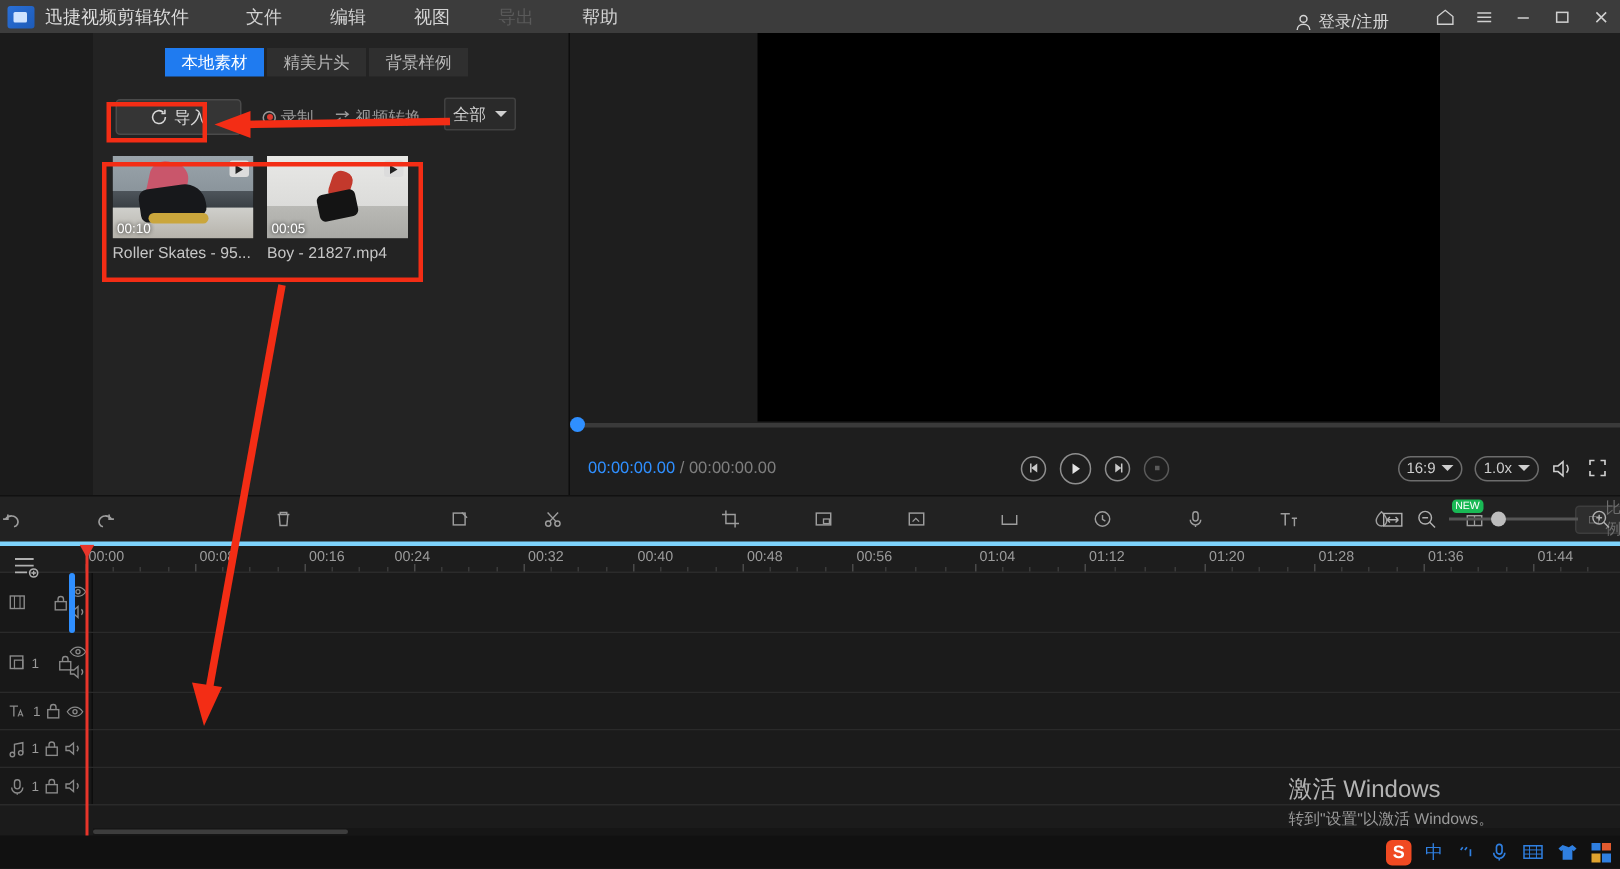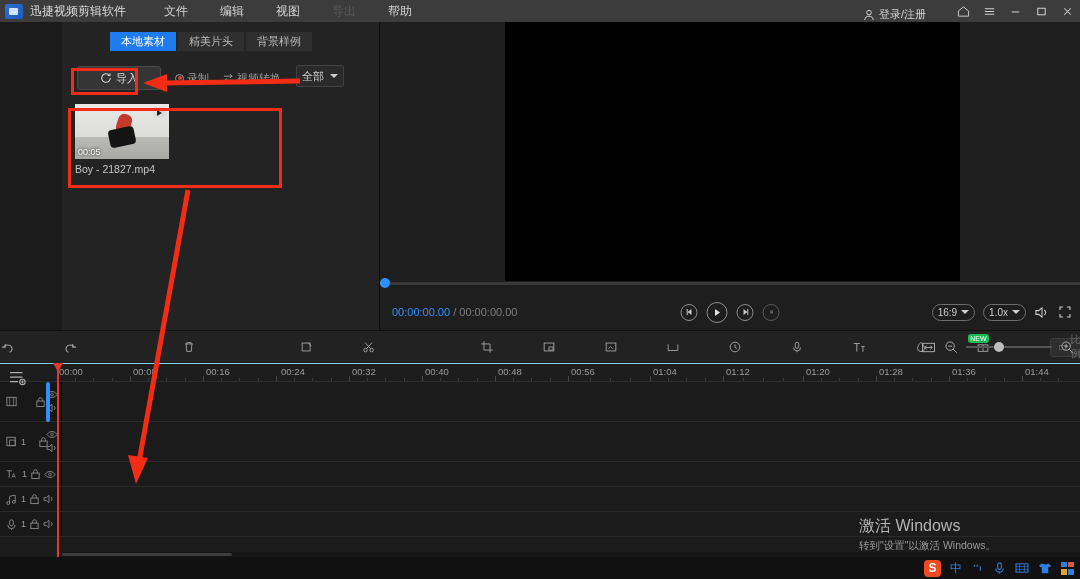--- a/index.html
+++ b/index.html
@@ -124,21 +124,21 @@
   .rbtn.dim{ border-color:#5a5a5a;color:#5a5a5a;}
   .pv-right{ position:absolute;right:8px;display:flex;align-items:center;gap:8px;}
   .pill{
     height:17px;padding:0 5px;border:1px solid #6d6d6d;border-radius:9px;display:flex;align-items:center;gap:4px;
     font-size:10px;color:#cdcdcd;cursor:pointer;
   }
 
   
   .tl-toolbar{
     position:absolute;left:0;top:330px;width:1080px;height:34px;background:#222;
-    border-top:1px solid #111;border-bottom:1px solid #7dd3fc;display:flex;align-items:center;gap:48px;
+    border-top:1px solid #111;border-bottom:3px solid #7dd3fc;display:flex;align-items:center;gap:48px;
   }
   .tbtn{ width:30px;height:34px;display:flex;align-items:center;justify-content:center;color:#9d9d9d;cursor:pointer;position:relative;}
   .divider{ width:1px;height:15px;background:#3b3b3b;margin:0 4px;}
   .newbadge{
     position:absolute;right:1px;top:4px;background:#19b955;color:#fff;font-size:7px;
     padding:1px 2.5px;border-radius:3px;line-height:1;
   }
   .ratio-btn{
     margin-left:12px;height:19px;padding:0 8px;background:#2e2e2e;border:1px solid #3d3d3d;border-radius:3px;
     display:flex;align-items:center;gap:4px;font-size:10.5px;color:#6d6d6d;
@@ -269,20 +269,29 @@
       </div>
       <div class="filter-sel">
         <span>全部</span>
         <span class="caret"></span>
       </div>
     </div>
 
     <div class="media-grid">
       <div class="media-card">
         <div class="thumb">
+          <div class="art1"></div>
+          <div class="skatewheels"></div>
+          <div class="play-badge"></div>
+          <div class="dur">00:10</div>
+        </div>
+        <div class="cap">Roller Skates - 95...</div>
+      </div>
+      <div class="media-card">
+        <div class="thumb">
           <div class="art2"></div>
           <div class="play-badge"></div>
           <div class="dur">00:05</div>
         </div>
         <div class="cap">Boy - 21827.mp4</div>
       </div>
     </div>
   </div>
 
   <div class="preview">
@@ -455,21 +464,21 @@
             <path d="M4.8 7h4.4M7 4.8v4.4M10.5 10.5l4 4" stroke="#b0b0b0" stroke-width="1.1"></path>
           </svg>
       </div>
     </div>
   </div>
 
   <div class="ruler">
     <span class="rlabel" style="left:59px">00:00</span>
     <span class="rlabel" style="left:133px">00:08</span>
     <span class="rlabel" style="left:206px">00:16</span>
-    <span class="rlabel" style="left:281px">00:24</span>
+    <span class="rlabel" style="left:263px">00:24</span>
     <span class="rlabel" style="left:352px">00:32</span>
     <span class="rlabel" style="left:425px">00:40</span>
     <span class="rlabel" style="left:498px">00:48</span>
     <span class="rlabel" style="left:571px">00:56</span>
     <span class="rlabel" style="left:653px">01:04</span>
     <span class="rlabel" style="left:726px">01:12</span>
     <span class="rlabel" style="left:806px">01:20</span>
     <span class="rlabel" style="left:879px">01:28</span>
     <span class="rlabel" style="left:952px">01:36</span>
     <span class="rlabel" style="left:1025px">01:44</span>

